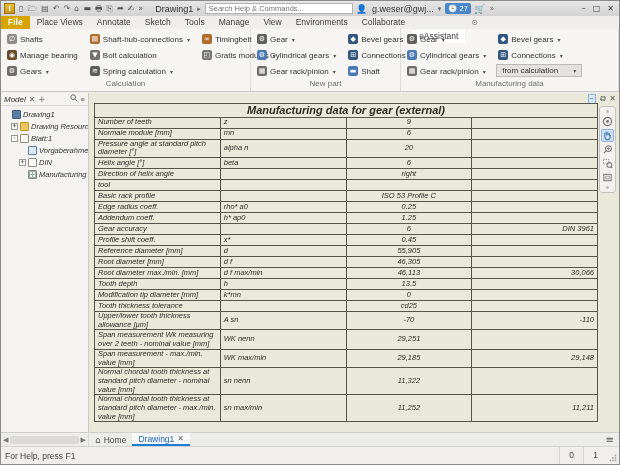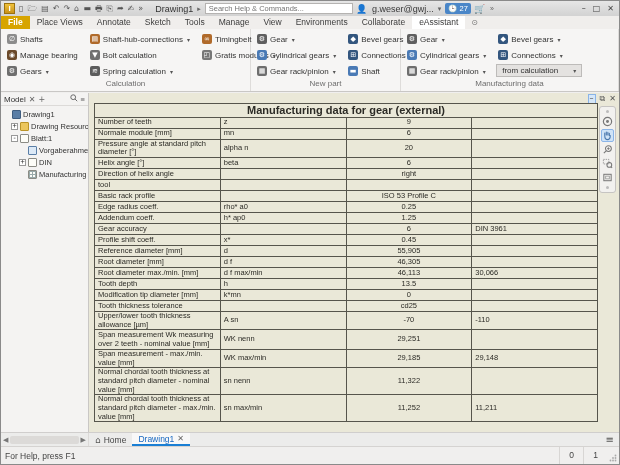--- a/index.html
+++ b/index.html
@@ -14,40 +14,40 @@
   .tb-doc { font-size:9px; color:#333; margin-left:8px; }
   .tb-caret { font-size:7px; color:#666; }
   .searchbox { width:148px; height:11px; background:#fff; border:1px solid #b5b3b1; font-size:7.5px; color:#777; padding:0 3px; font-family:"Liberation Sans",sans-serif; }
   .user-ic { color:#3d6fb4; font-family:"DejaVu Sans",sans-serif; font-size:9px; }
   .badge { background:#4a86c8; color:#fff; border-radius:2px; font-size:7.5px; padding:0 3px; height:11px; display:flex; align-items:center; gap:2px; }
   .cart { font-family:"DejaVu Sans",sans-serif; font-size:9px; color:#555; }
   .winctl { display:flex; gap:7px; margin-left:6px; margin-right:2px; font-size:8px; color:#444; font-family:"DejaVu Sans",sans-serif; }
   .flexsp { flex:1; }
 
   
-  .menubar { height:13px; background:#f0eeec; display:flex; align-items:flex-end; font-size:8.5px; color:#3c3c3c; }
+  .menubar { height:13px; background:#f0eeec; display:flex; align-items:center; font-size:8.5px; color:#3c3c3c; }
   .mtab { padding:0 7px; line-height:13px; cursor:default; }
   .mtab.file { background:#d7a400; color:#fff; font-weight:bold; }
   .mtab.active { background:#ffffff;margin-top:28px; }
   .mtab-extra { line-height:13px; font-size:8px; color:#777; padding:0 6px; font-family:"DejaVu Sans",sans-serif; }
 
   
   .ribbon { height:63px; background:#f6f5f4; border-bottom:1px solid #c9c7c5; display:flex; }
   .rgroup { display:flex; flex-direction:column; border-right:1px solid #dedcda; }
   .rgroup:nth-child(1){ width:250px; } .rgroup:nth-child(2){ width:150px; } .rgroup:nth-child(3){ flex:1; }
   .rcols { flex:1; display:flex; padding:3px 4px 0 4px; gap:8px; }
   .rcol { display:flex; flex-direction:column; gap:2px; }
   .ritem { display:flex; align-items:center; gap:3px; font-size:8px; color:#333; height:14px; padding:0 2px; white-space:nowrap; cursor:default; }
   .ric { width:10px; height:10px; border-radius:2px; display:flex; align-items:center; justify-content:center; color:#fff; font-size:7px; font-family:"DejaVu Sans",sans-serif; flex:none; }
   .rarrow { font-size:6px; color:#555; margin-left:1px; }
   .ritem.dropdown { background:#e4e2e0; border:1px solid #bdbbb9; padding:0 5px; justify-content:space-between; min-width:86px; height:13px; }
   .rlabel { height:13px; line-height:12px; text-align:center; font-size:8px; color:#6e6e6e; }
 
   
-  .main { position:absolute; top:92px; left:0; right:0; bottom:32px; display:flex; }
+  .main { position:absolute; top:92px; left:0; right:0; bottom:32px; display:flex;font-style:italic; }
 
   
   .browser { width:88px; background:#f4f3f2; border-right:1px solid #c9c7c5; font-size:7.5px; color:#333; display:flex; flex-direction:column; }
   .bheader { height:13px; display:flex; align-items:center; gap:3px; padding:0 3px; border-bottom:1px solid #dcdad8; }
   .bheader .bt { font-size:8px; color:#333; }
   .bh-x, .bh-plus { color:#666; font-size:8px; font-family:"DejaVu Sans",sans-serif; }
   .bh-right { margin-left:auto; display:flex; gap:3px; align-items:center; color:#666; }
   .tree { padding-top:2px; }
   .titem { display:flex; align-items:center; height:12px; gap:2px; white-space:nowrap; overflow:hidden; cursor:default; }
   .exp { width:7px; height:7px; border:1px solid #999; background:#fff; font-size:7px; line-height:5px; text-align:center; color:#333; flex:none; font-family:"DejaVu Sans Mono",monospace; }
@@ -65,21 +65,21 @@
   .canvas { flex:1; background:#eae8d8; position:relative; overflow:hidden; }
   .doc-controls { position:absolute; top:1px; right:3px; display:flex; gap:4px; font-size:8px; color:#555; font-family:"DejaVu Sans",sans-serif; }
   .doc-controls .min { background:#d6e7f8; border:1px solid #8ab4e8; line-height:8px; padding:0 1px; }
 
   table.sheet { position:absolute; left:5px; top:10px; width:504px; border-collapse:collapse; font-size:7.5px; color:#2c2b26; table-layout:fixed; }
   table.sheet td { border:1px solid #56554c; padding:0 3px; height:11px; line-height:1.15; overflow:hidden; }
   table.sheet tr.tall td { height:20px; }
   td.c-label { width:285px; }
   td.c-sym   { width:69px; }
   td.c-v1    { width:76px; text-align:center; }
-  td.c-v2    { width:74px; text-align:left; }
+  td.c-v2    { width:74px; text-align:right; }
   td.t-title { text-align:center; font-weight:bold; font-size:11px; height:15px; border:1.5px solid #56554c; }
   table.sheet { border:1.5px solid #56554c;padding-left:28px; }
 
   
   .navbar { position:absolute; top:13px; right:3px; width:17px; background:#f2f1ef; border:1px solid #c6c4c2; border-radius:3px; display:flex; flex-direction:column; align-items:center; padding:2px 0; gap:1px; }
   .navdot { width:3px; height:3px; border-radius:50%; background:#bbb; margin:1px 0; }
   .navic { width:13px; height:13px; display:flex; align-items:center; justify-content:center; border-radius:2px; }
   .navic.active { background:#cfe3f7; border:1px solid #8ab4e8; }
   .navic svg { display:block; }
 

